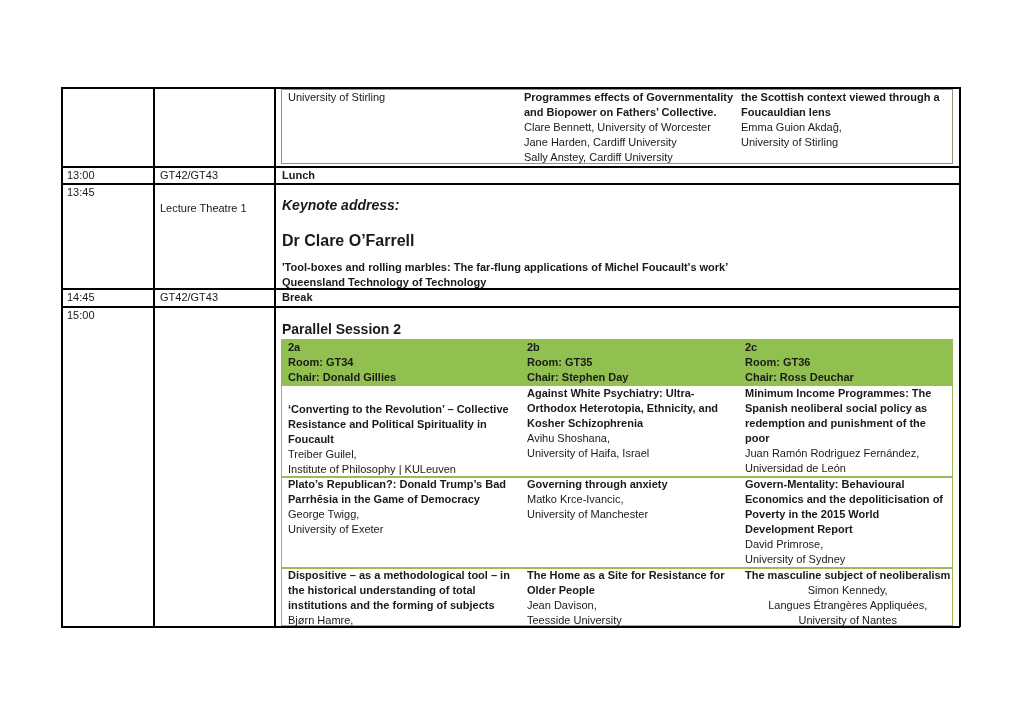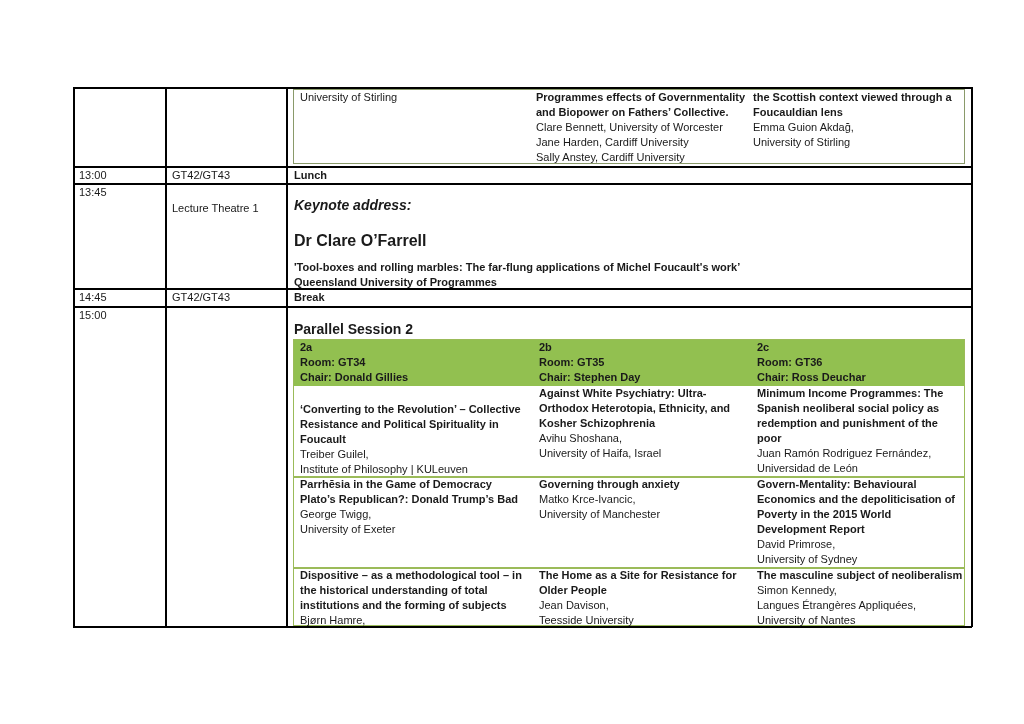--- a/index.html
+++ b/index.html
@@ -1,18 +1,18 @@
 <!DOCTYPE html>
 <html><head>
 <meta charset="utf-8">
 <style>
   * { box-sizing: border-box; margin: 0; padding: 0; }
   html, body { width: 1024px; height: 724px; background: #ffffff; overflow: hidden; }
   body { font-family: "Liberation Sans", sans-serif; color: #1a1a1a; position: relative; font-size: 10.5px; }
-  .page { position: absolute; left: 12px; top: 0; width: 1007px; height: 724px; }
+  .page { position: absolute; left: 0; top: 0; width: 1007px; height: 724px; }
 
   .hline { position: absolute; background: #000; height: 1.5px; }
   .vline { position: absolute; background: #000; width: 1.5px; }
 
   .cell-text { position: absolute; font-size: 11px; line-height: 15px; white-space: nowrap; }
   .b { font-weight: bold; }
 
   
   .inner { position: absolute; border: 1.5px solid #9bbb59; }
   .inner.top-gray { border-color: #8a9a6a; }
@@ -60,21 +60,21 @@
   <div class="cell-text" style="left:67px; top:168px;">13:00</div>
   <div class="cell-text" style="left:160px; top:168px;">GT42/GT43</div>
   <div class="cell-text b" style="left:282px; top:168px;">Lunch</div>
 
   <div class="cell-text" style="left:67px; top:185px;">13:45</div>
   <div class="cell-text" style="left:160px; top:201px;">Lecture Theatre 1</div>
   <div class="cell-text" style="left:282px; top:196px;">
     <div class="keynote-title">Keynote address:</div>
     <div class="keynote-name" style="margin-top:17px;">Dr Clare O’Farrell</div>
     <div class="b" style="margin-top:9px;">'Tool-boxes and rolling marbles: The far-flung applications of Michel Foucault's work’</div>
-    <div class="b">Queensland University of Programmes</div>
+    <div class="b">Queensland Technology of Technology</div>
   </div>
 
   <div class="cell-text" style="left:67px; top:290px;">14:45</div>
   <div class="cell-text" style="left:160px; top:290px;">GT42/GT43</div>
   <div class="cell-text b" style="left:282px; top:290px;">Break</div>
 
   <div class="cell-text" style="left:67px; top:308px;">15:00</div>
   <div class="cell-text session-title" style="left:282px; top:320px;">Parallel Session 2</div>
 
   <div class="inner" style="left:281px; top:339px; width:672px; height:287px;"></div>
@@ -115,22 +115,22 @@
   <div class="cell-text" style="left:745px; top:386px;">
     <div class="b">Minimum Income Programmes: The</div>
     <div class="b">Spanish neoliberal social policy as</div>
     <div class="b">redemption and punishment of the</div>
     <div class="b">poor</div>
     <div>Juan Ramón Rodriguez Fernández,</div>
     <div>Universidad de León</div>
   </div>
 
   <div class="cell-text" style="left:288px; top:477px;">
+    <div class="b">Plato’s Republican?: Donald Trump’s Bad</div>
     <div class="b">Parrhēsia in the Game of Democracy</div>
-    <div class="b">Plato’s Republican?: Donald Trump’s Bad</div>
     <div>George Twigg,</div>
     <div>University of Exeter</div>
   </div>
   <div class="cell-text" style="left:527px; top:477px;">
     <div class="b">Governing through anxiety</div>
     <div>Matko Krce-Ivancic,</div>
     <div>University of Manchester</div>
   </div>
   <div class="cell-text" style="left:745px; top:477px;">
     <div class="b">Govern-Mentality: Behavioural</div>
@@ -146,20 +146,20 @@
     <div class="b">the historical understanding of total</div>
     <div class="b">institutions and the forming of subjects</div>
     <div>Bjørn Hamre,</div>
   </div>
   <div class="cell-text" style="left:527px; top:568px;">
     <div class="b">The Home as a Site for Resistance for</div>
     <div class="b">Older People</div>
     <div>Jean Davison,</div>
     <div>Teesside University</div>
   </div>
-  <div class="cell-text" style="left:745px; top:568px;">
+  <div class="cell-text" style="left:745px; top:568px;text-align:center;">
     <div class="b">The masculine subject of neoliberalism</div>
     <div>Simon Kennedy,</div>
     <div>Langues Étrangères Appliquées,</div>
     <div>University of Nantes</div>
   </div>
 
 </div>
 
 </body></html>

